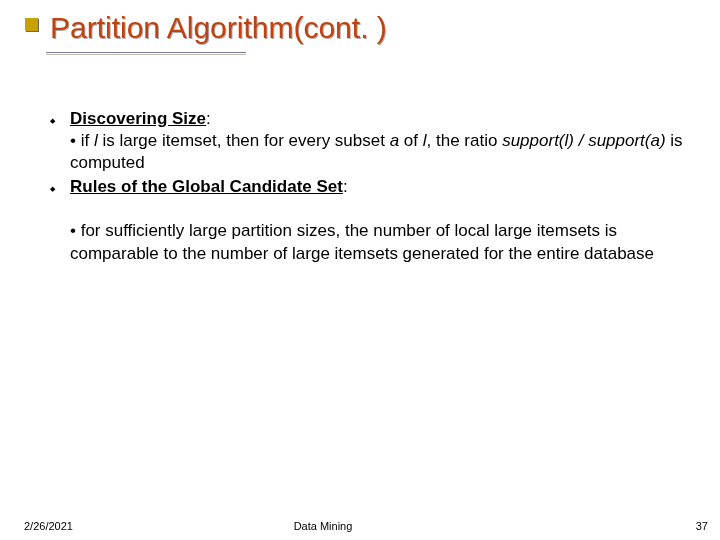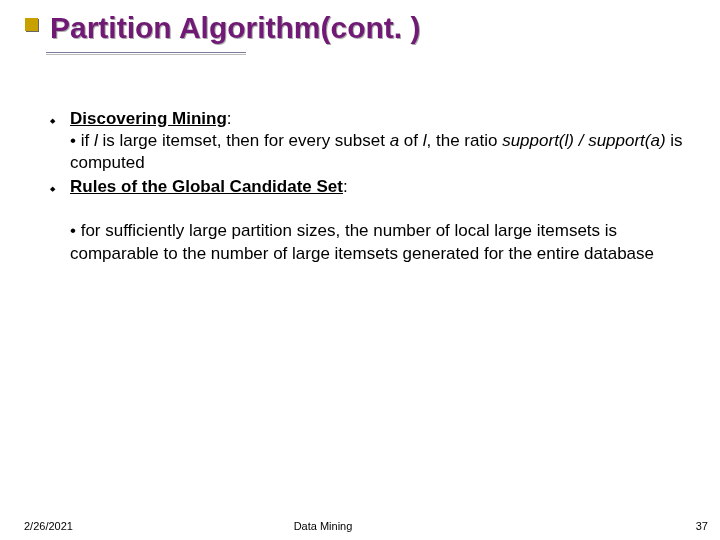--- a/index.html
+++ b/index.html
@@ -16,22 +16,22 @@
   .slide {
     width: 720px;
     height: 540px;
     position: relative;
     box-sizing: border-box;
     padding: 10px 20px 0 50px;
   }
   .title {
     font-family: Verdana, Geneva, sans-serif;
     font-size: 30px;
-    color: #701a75;
-    font-weight: bold;
+    color: #c2410c;
+    font-weight: normal;
     margin: 0;
     line-height: 1.2;
     text-shadow: 1px 1px 0 #aaa;
   }
   .rule {
     border: none;
     border-top: 1.5px solid #7a7a9a;
     margin: 6px 0 0 -4px;
     width: 200px;
     box-shadow: 0 2px 0 #bbb;
@@ -88,21 +88,21 @@
 <div class="slide">
   <div class="accent-box"></div>
   <h1 class="title">Partition Algorithm(cont. )</h1>
   <hr class="rule">
 
   <div class="body">
 
     <div class="item">
       <div class="bullet">◆</div>
       <div class="content">
-        <span class="head">Discovering Mining</span><span>:</span><br>
+        <span class="head">Discovering Size</span><span>:</span><br>
         <span>
           •&nbsp;<span>if </span><span class="it">l</span><span> is large itemset, then for every subset </span><span class="it">a</span><span> of </span><span class="it">l</span><span>, the ratio </span><span class="it">support(l) / support(a)</span><span> is computed</span>
         </span><br>
       </div>
     </div>
 
     <div class="item">
       <div class="bullet">◆</div>
       <div class="content">
         <span class="head">Rules of the Global Candidate Set</span><span>:</span><br>

